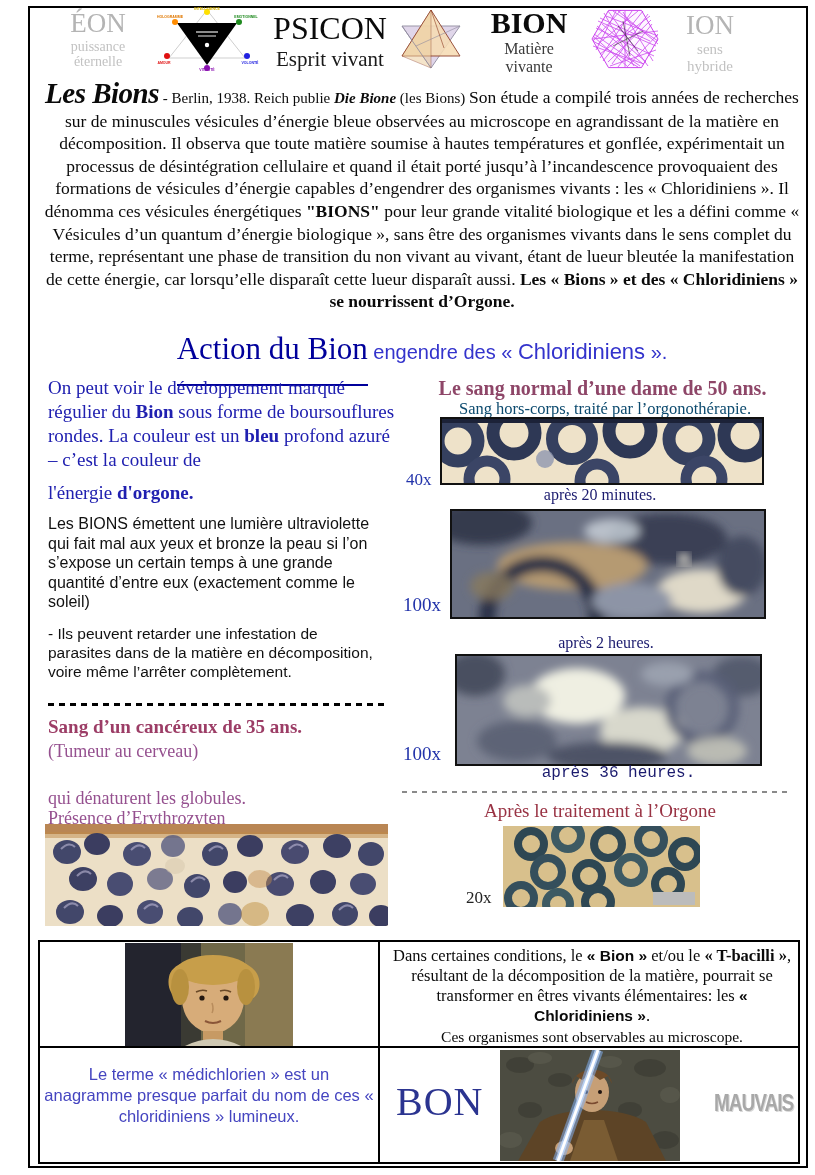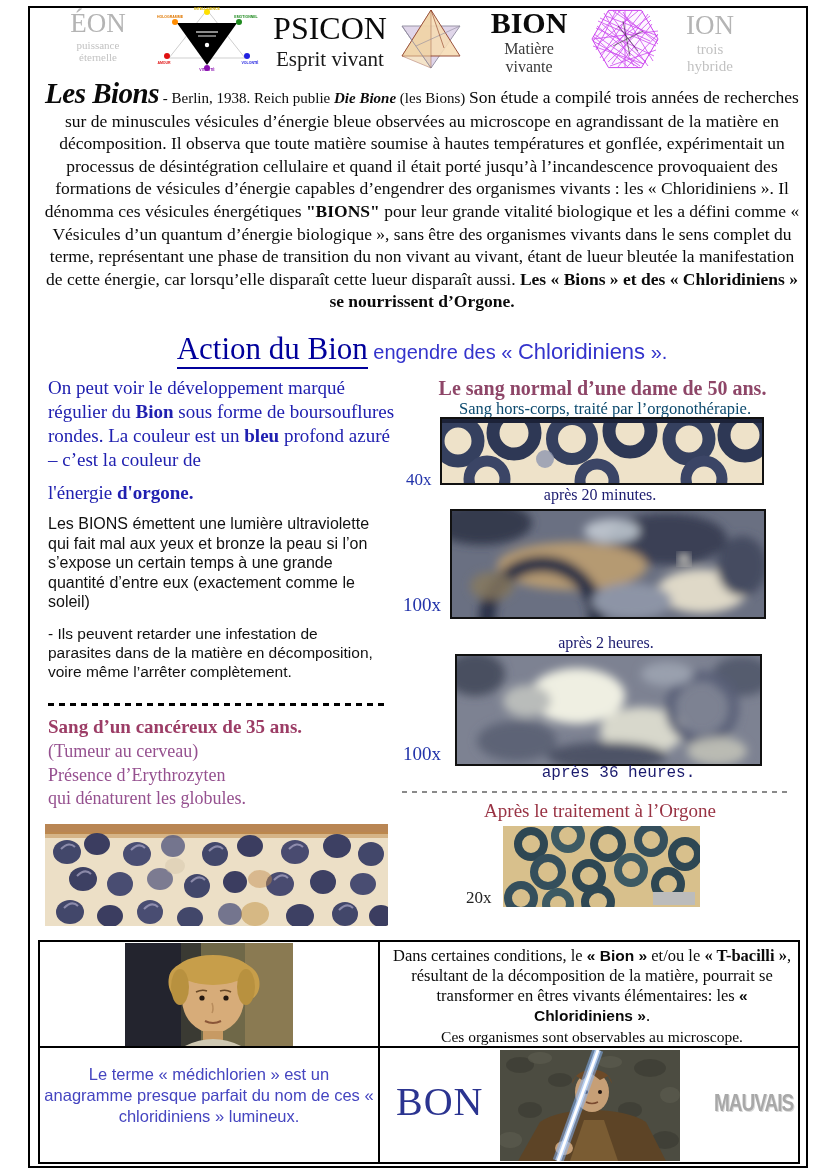--- a/index.html
+++ b/index.html
@@ -14,33 +14,33 @@
   .eon-block{left:52px;top:8px;width:92px;}
   .eon-title{font-size:27px;}
   .psicon-block{left:264px;top:10px;width:132px;text-align:center;}
   .psicon-title{font-size:32px;color:#0a0a0a;}
   .psicon-sub{font-size:21px;color:#1a1a1a;}
   .bion-block{left:474px;top:6px;width:110px;text-align:center;}
   .bion-title{font-size:30px;font-weight:bold;color:#0a0a0a;}
   .bion-sub{font-size:16px;color:#3a3a3a;line-height:1.1;}
   .ion-block{left:662px;top:10px;width:96px;}
   .ion-title{font-size:27px;}
-  .logo-sub-sm{font-size:11px;}
+  .logo-sub-sm{font-size:14px;}
   .tri-label{font-size:3.5px;font-family:"Liberation Sans",sans-serif;font-weight:bold;}
 
   
   .intro{left:40px;top:82px;width:764px;font-size:17.5px;line-height:22.6px;color:#0a0a0a;text-align:center;}
   .intro-title{font-size:29px;font-style:italic;font-weight:bold;letter-spacing:-.5px;}
   .intro-small{font-size:15px;}
   .intro-italic{font-size:15px;font-style:italic;font-weight:bold;}
   .b{font-weight:bold;}
 
   
   .heading{left:40px;top:331px;width:764px;text-align:center;}
-  .heading-main{font-size:31px;color:#00009b;border-bottom:2px solid #00009b;padding-bottom:1px;}
+  .heading-main{font-size:31px;color:#00009b;border-bottom:2px solid #00009b;padding-bottom:18px;}
   .heading-rest{font-size:20px;color:#3333cc;font-family:"Liberation Sans",sans-serif;}
   .heading-word{font-size:22px;color:#3333cc;font-family:"Liberation Sans",sans-serif;}
 
   
   .lp1{left:48px;top:376px;width:352px;font-size:19px;line-height:24px;color:#2020b0;}
   .lp1-last{margin-top:9px;}
   .lp2{left:48px;top:514px;width:345px;font-size:16px;line-height:19.5px;color:#111;
        font-family:"Liberation Sans",sans-serif;}
   .lp3{left:48px;top:624px;width:335px;font-size:15.5px;line-height:19px;color:#111;
        font-family:"Liberation Sans",sans-serif;}
@@ -162,21 +162,21 @@
   </g>
   <g stroke="#222" stroke-width="0.7" opacity="0.8">
     <line x1="30" y1="20" x2="50" y2="45"></line>
       <line x1="25" y1="40" x2="55" y2="25"></line>
     <line x1="35" y1="15" x2="42" y2="50"></line>
   </g>
 </svg>
 
 <div class="abs ion-block">
   <div class="logo-title ion-title">ION</div>
-  <div class="logo-sub" style="font-size:15px;">trois</div>
+  <div class="logo-sub" style="font-size:15px;">sens</div>
   <div class="logo-sub" style="font-size:15px;">hybride</div>
 </div>
 
 <div class="abs intro">
   <span class="intro-title">Les Bions</span><span class="intro-small"> - Berlin, 1938. Reich publie </span><span class="intro-italic">Die Bione</span><span class="intro-small"> (les Bions) </span><span>Son étude a compilé trois années de recherches sur de minuscules vésicules d’énergie bleue observées au microscope en agrandissant de la matière en décomposition. Il observa que toute matière soumise à hautes températures et gonflée, expérimentait un processus de désintégration cellulaire et quand il était porté jusqu’à l’incandescence provoquaient des formations de vésicules d’énergie capables d’engendrer des organismes vivants : les « Chloridiniens ». Il dénomma ces vésicules énergétiques </span><span class="b">"BIONS"</span><span> pour leur grande vitalité biologique et les a défini comme « Vésicules d’un quantum d’énergie biologique », sans être des organismes vivants dans le sens complet du terme, représentant une phase de transition du non vivant au vivant, étant de lueur bleutée la manifestation de cette énergie, car lorsqu’elle disparaît cette lueur disparaît aussi. </span><span class="b">Les « Bions » et des « Chloridiniens » se nourrissent d’Orgone.</span>
 </div>
 
 <div class="abs heading">
   <span class="heading-main">Action du Bion</span><span class="heading-rest"> engendre des « </span><span class="heading-word">Chloridiniens</span><span class="heading-rest"> ».</span>
 </div>
@@ -184,21 +184,21 @@
 <div class="abs lp1">
   <span>On peut voir le développement marqué régulier du </span><span class="b">Bion</span><span> sous forme de boursouflures rondes. La couleur est un </span><span class="b">bleu</span><span> profond azuré – c’est la couleur de</span>
   <div class="lp1-last"><span>l'énergie </span><span class="b">d'orgone.</span></div>
 </div>
 
 <div class="abs lp2">Les BIONS émettent une lumière ultraviolette qui fait mal aux yeux et bronze la peau si l’on s’expose un certain temps à une grande quantité d’entre eux (exactement comme le soleil)</div>
 <div class="abs lp3">- Ils peuvent retarder une infestation de parasites dans de la matière en décomposition, voire même l’arrêter complètement.</div>
 <div class="abs dash-black"></div>
 <div class="abs cancer-title">Sang d’un cancéreux de 35 ans.</div>
 <div class="abs cancer-line" style="top:741px;">(Tumeur au cerveau)</div>
-<div class="abs cancer-line" style="top:765px;">Présence d’Erythrozyten</div>
+<div class="abs cancer-line" style="top:808px;">Présence d’Erythrozyten</div>
 <div class="abs cancer-line" style="top:788px;">qui dénaturent les globules.</div>
 
 <svg class="abs" style="left:45px;top:824px;" width="343" height="102" viewBox="0 0 343 102">
   <defs>
       <filter id="bl1">
         <feGaussianBlur stdDeviation="0.6"></feGaussianBlur>
       </filter>
     </defs>
   <rect width="343" height="102" fill="#ecdfc6"></rect>
   <rect width="343" height="10" fill="#a8692f" opacity="0.75" filter="url(#bl1)"></rect>

